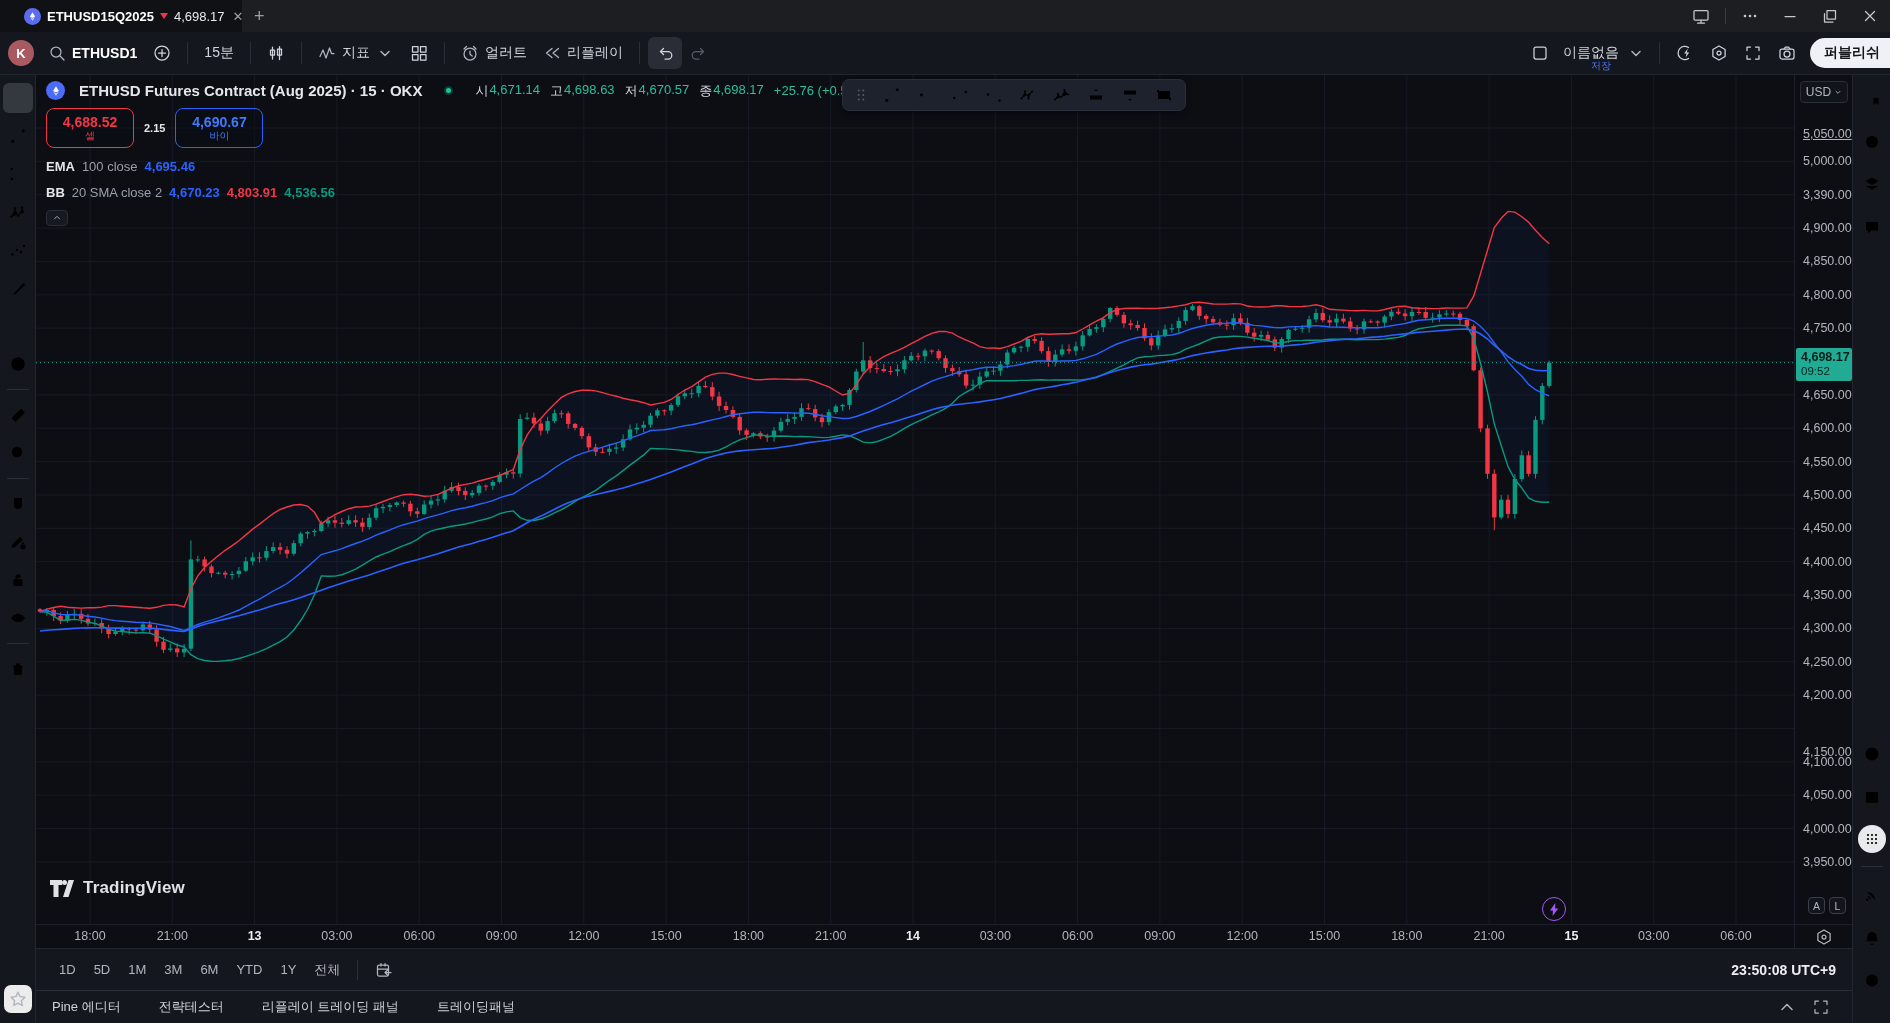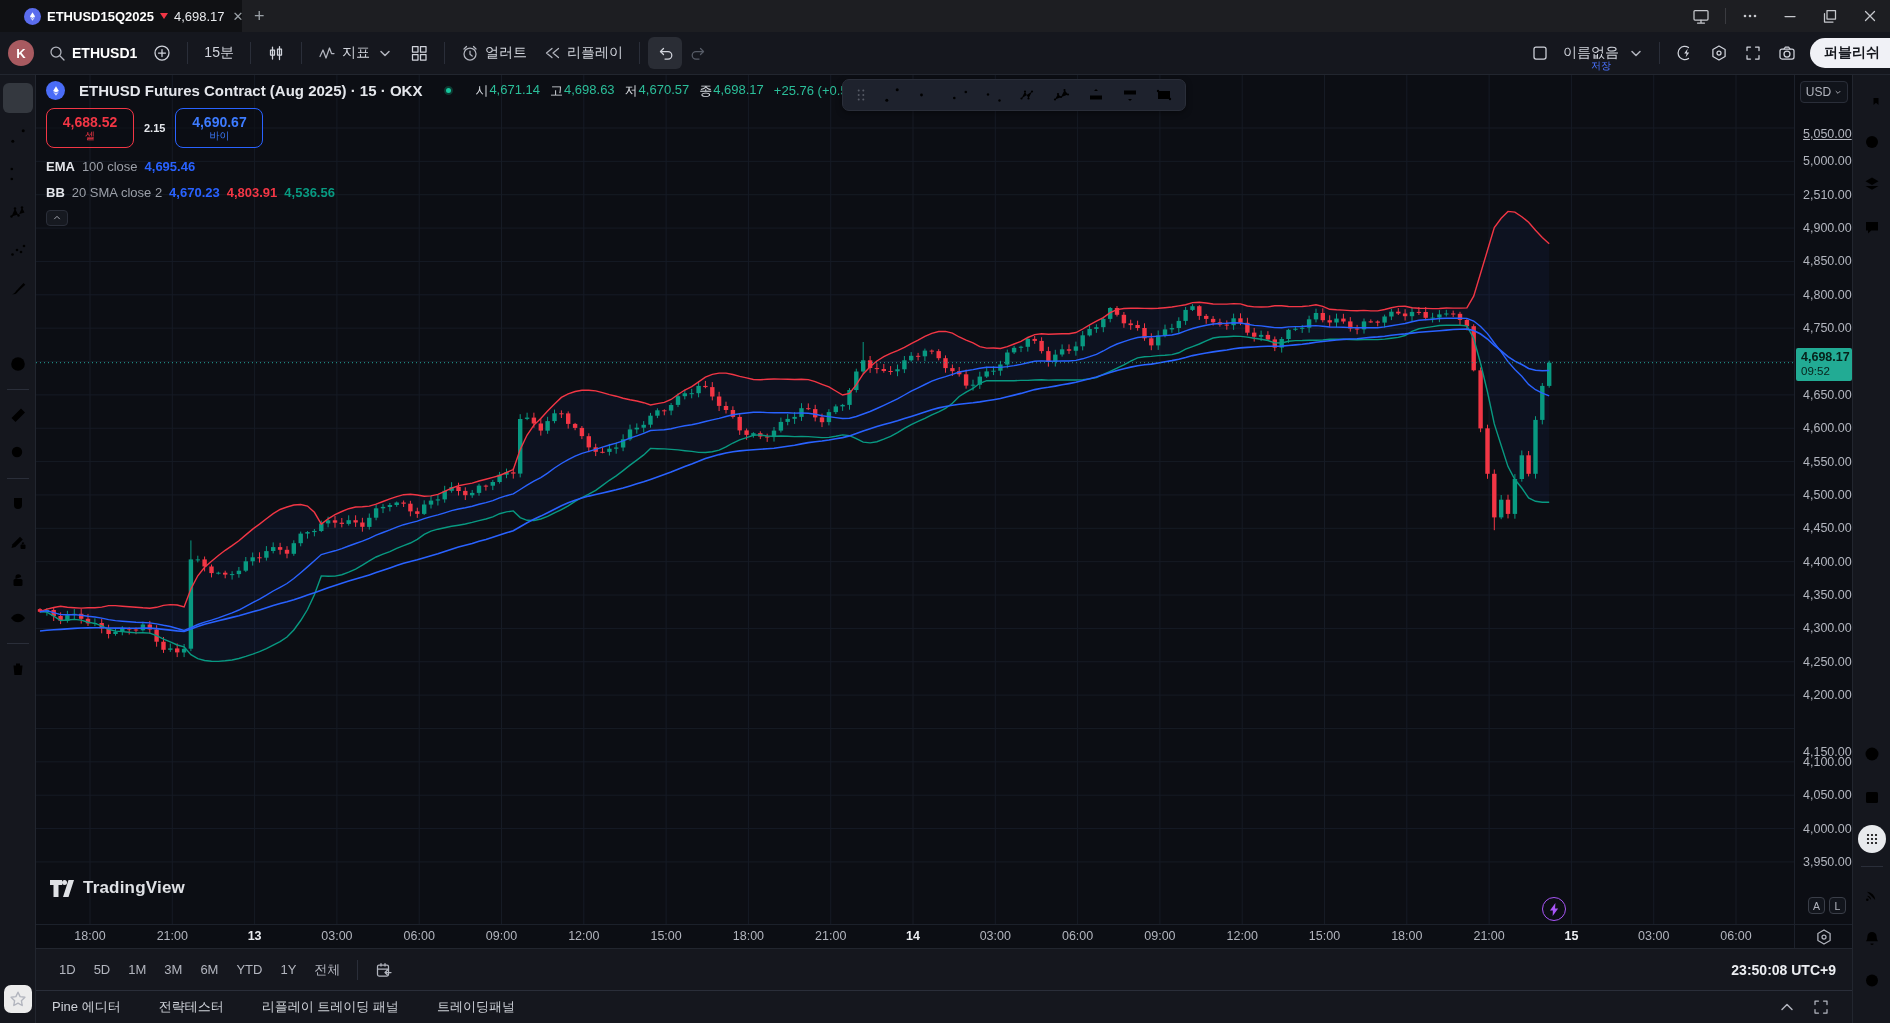--- a/index.html
+++ b/index.html
@@ -1074,21 +1074,21 @@
       <div id="priceaxis">
         <div id="usd-btn">
           <span>USD</span>
           <svg width="8" height="8" viewBox="0 0 18 18" stroke="currentColor" fill="none" stroke-width="2">
               <path d="M4 7l5 5 5-5"></path>
             </svg>
         </div>
         <div id="pa-labels">
             <div class="pa-label" style="top: 59px; text-decoration: underline;">5,050.00</div>
             <div class="pa-label" style="top: 86.36px;">5,000.00</div>
-            <div class="pa-label" style="top: 119.72px;">2,510.00</div>
+            <div class="pa-label" style="top: 119.72px;">3,390.00</div>
             <div class="pa-label" style="top: 153.08px;">4,900.00</div>
             <div class="pa-label" style="top: 186.44px;">4,850.00</div>
             <div class="pa-label" style="top: 219.8px;">4,800.00</div>
             <div class="pa-label" style="top: 253.16px;">4,750.00</div>
             <div class="pa-label" style="top: 286.52px;">4,700.00</div>
             <div class="pa-label" style="top: 319.88px;">4,650.00</div>
             <div class="pa-label" style="top: 353.24px;">4,600.00</div>
             <div class="pa-label" style="top: 386.6px;">4,550.00</div>
             <div class="pa-label" style="top: 419.96px;">4,500.00</div>
             <div class="pa-label" style="top: 453.32px;">4,450.00</div>

